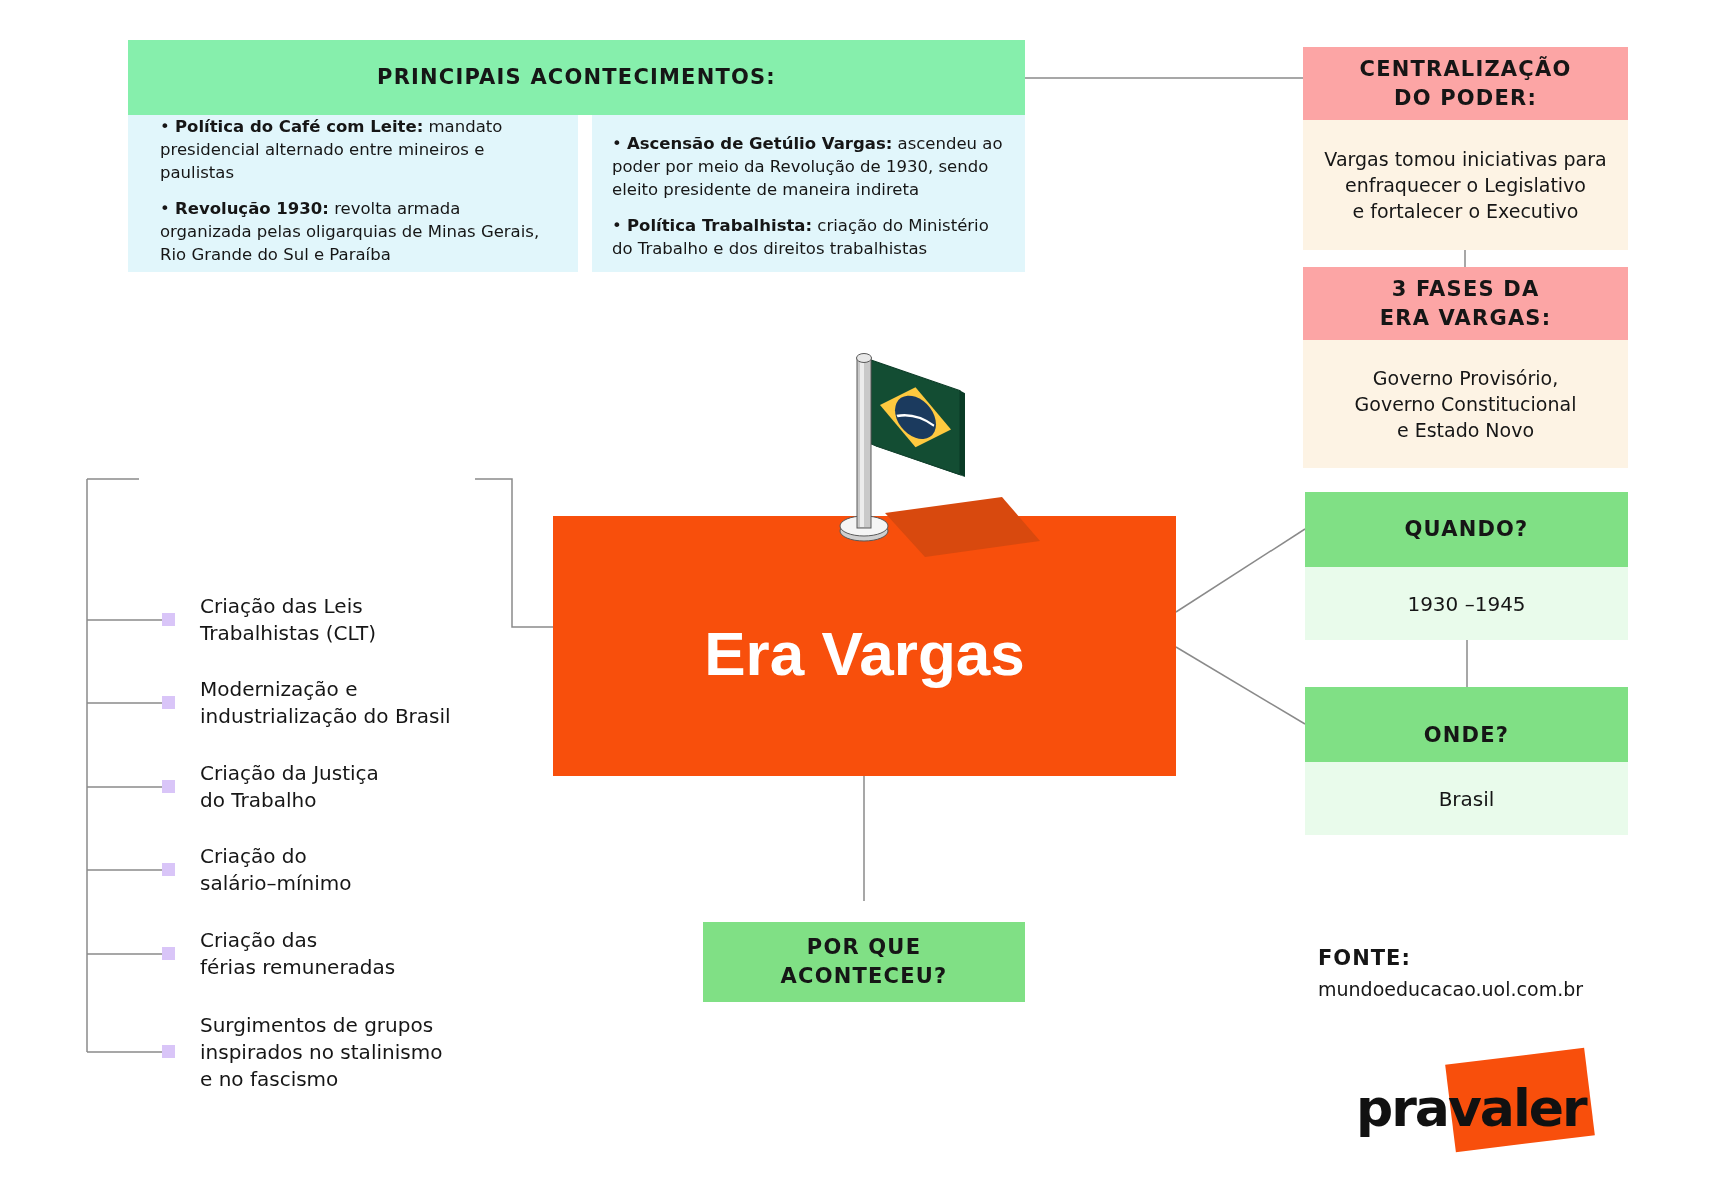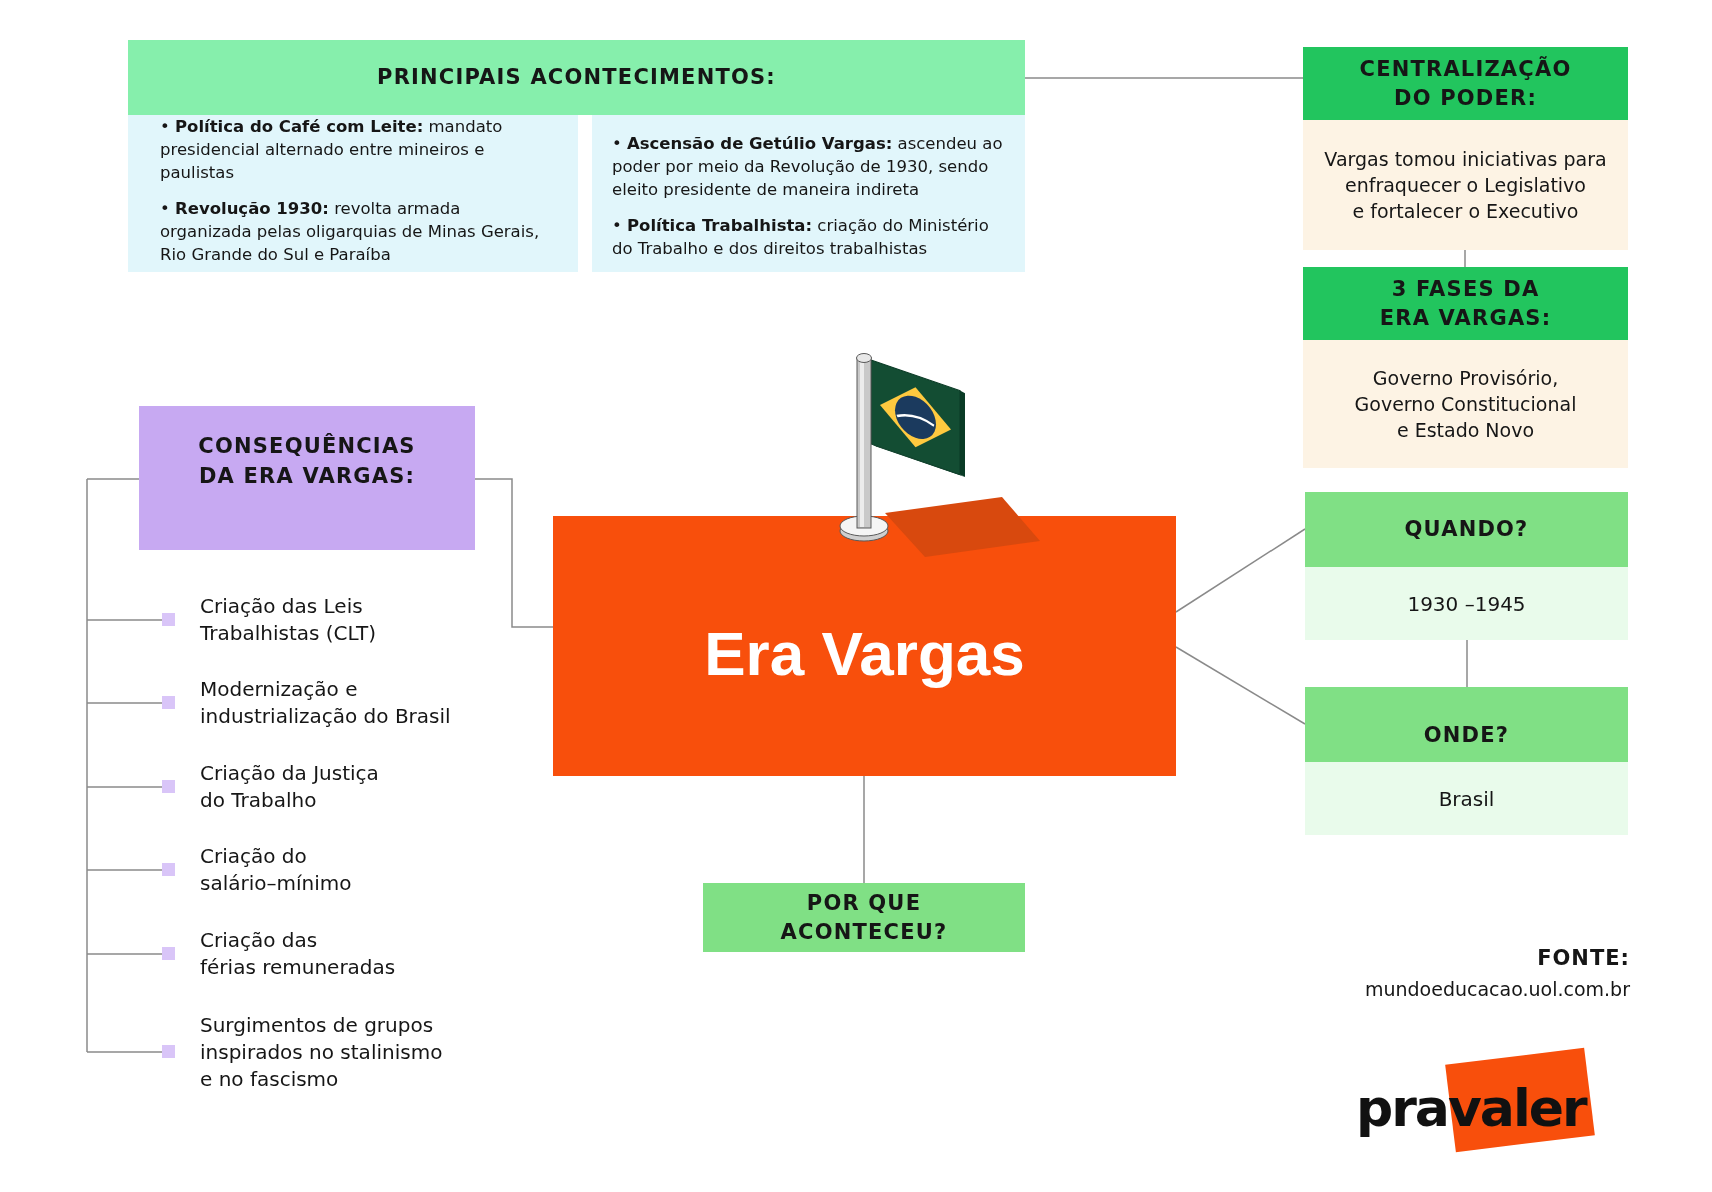--- a/index.html
+++ b/index.html
@@ -17,41 +17,41 @@
   }
   .pre{white-space:pre-line;}
   .body-box{
     display:flex;align-items:center;justify-content:center;text-align:center;
     font-size:19px;line-height:26px;
   }
   .cyan-hdr{background:#86efac;}
   .cyan-body{background:#E1F6FB;font-size:16.5px;line-height:23px;}
   .cyan-body p{margin:0 0 13px 0;}
   .cyan-body p::before{content:"•  ";}
-  .yellow-hdr{background:#22c55e;}
+  .yellow-hdr{background:#fca5a5;}
   .cream-body{background:#FDF3E4;}
   .green-hdr{background:#80E085;}
   .lgreen-body{background:#E9FBEB;}
   .purple-box{
     background:#C7A9F2;display:flex;justify-content:center;align-items:flex-start;
     text-align:center;font-weight:bold;font-size:21px;letter-spacing:1.2px;
     line-height:30px;padding-top:25px;
   }
   .orange-box{
     background:#F84F0C;display:flex;align-items:center;justify-content:center;
   }
   .era-title{
     font-family:"Liberation Sans",sans-serif;font-weight:bold;font-size:62px;
     color:#ffffff;letter-spacing:0px;margin-top:14px;
   }
   .cons-item{
     font-size:20px;line-height:27px;transform:translateY(-50%);width:310px;
   }
   .bullet-sq{width:13px;height:13px;background:#D9C5F8;}
-  .fonte{ text-align:right;}
+  .fonte{ text-align:left;}
   .fonte-label{font-weight:bold;font-size:21px;letter-spacing:1px;margin-bottom:8px;}
   .fonte-value{font-size:19px;}
   .logo-rect{background:#F84F0C;transform:rotate(-7deg);z-index:1;}
   .logo-text{
     z-index:2;font-weight:bold;font-size:52px;letter-spacing:-2px;color:#111111;
   }
 </style>
 </head>
 <body>
 
@@ -115,24 +115,20 @@
   <div class="abs z1 body-box lgreen-body" style="left:1305px;top:567px;width:323px;height:73px;font-size:20px;">
     <span>1930 –1945</span>
   </div>
   <div class="abs z1 hdr green-hdr" style="left:1305px;top:687px;width:323px;height:97px;">
     <span>ONDE?</span>
   </div>
   <div class="abs z1 body-box lgreen-body" style="left:1305px;top:762px;width:323px;height:73px;font-size:20px;">
     <span>Brasil</span>
   </div>
 
-  <div class="abs z1 purple-box" style="left:139px;top:406px;width:336px;height:144px;">
-    <span class="pre">CONSEQUÊNCIAS
-DA ERA VARGAS:</span>
-  </div>
 
   <div class="abs z1 bullet-sq" style="left:162px;top:613px;"></div>
   <div class="abs z1 bullet-sq" style="left:162px;top:696px;"></div>
   <div class="abs z1 bullet-sq" style="left:162px;top:780px;"></div>
   <div class="abs z1 bullet-sq" style="left:162px;top:863px;"></div>
   <div class="abs z1 bullet-sq" style="left:162px;top:947px;"></div>
   <div class="abs z1 bullet-sq" style="left:162px;top:1045px;"></div>
 
   <div class="abs z1 cons-item pre" style="left:200px;top:620px;">Criação das Leis
 Trabalhistas (CLT)</div>
@@ -162,21 +158,21 @@
       <rect x="0" y="0" width="89" height="84" fill="#134D33" stroke="#0A3B26" stroke-width="1"></rect>
       <polygon points="9,42 44.5,12 80,42 44.5,72" fill="#FFC93F"></polygon>
       <circle cx="44.5" cy="42" r="20.5" fill="#1B3A5E"></circle>
       <path d="M 26 47 Q 45 37 63 44" stroke="#ffffff" stroke-width="2.5" fill="none"></path>
     </g>
     <rect x="27" y="13" width="14" height="170" fill="#c9c9c9" stroke="#5a5a5a" stroke-width="1"></rect>
     <rect x="30" y="14" width="4" height="168" fill="#ececec"></rect>
     <ellipse cx="34" cy="13" rx="7.5" ry="4.5" fill="#e8e8e8" stroke="#5a5a5a" stroke-width="1"></ellipse>
   </svg>
 
-  <div class="abs z1 hdr green-hdr" style="left:703px;top:883px;width:322px;height:69px;">
+  <div class="abs z1 hdr green-hdr" style="left:703px;top:922px;width:322px;height:80px;">
     <span class="pre">POR QUE
 ACONTECEU?</span>
   </div>
 
   <div class="abs z1 fonte" style="left:1318px;top:946px;width:312px;">
     <div class="fonte-label">FONTE:</div>
     <div class="fonte-value">mundoeducacao.uol.com.br</div>
   </div>
 
   <div class="abs logo-rect" style="left:1450px;top:1056px;width:140px;height:88px;"></div>

